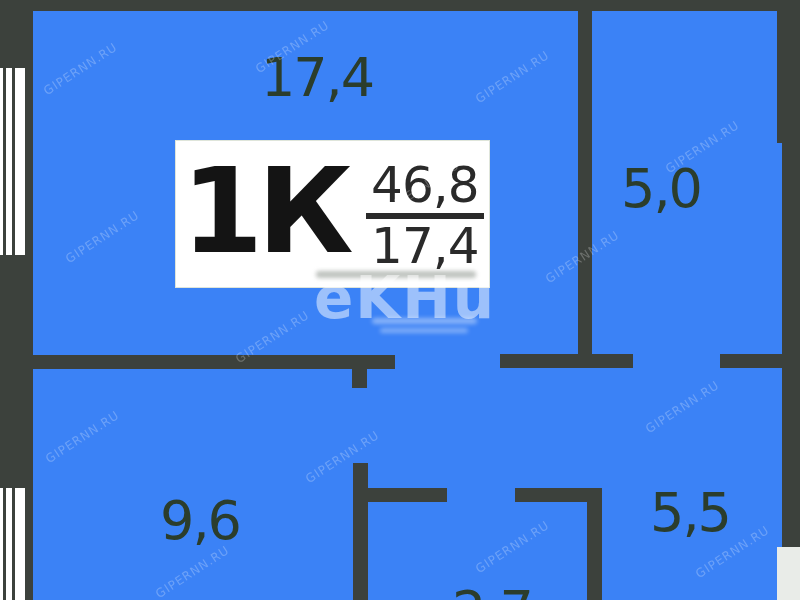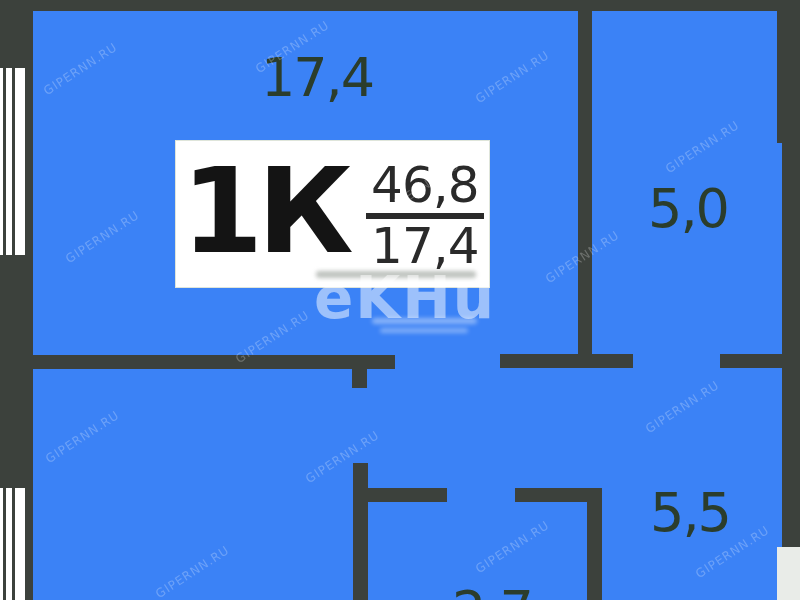--- a/index.html
+++ b/index.html
@@ -41,21 +41,21 @@
   
   .room-label{
     position:absolute;z-index:2;
     transform:translate(-50%,-50%);
     color:#2b3d2c;
     font-size:54px;
     letter-spacing:-2px;
     white-space:nowrap;
   }
   .lbl-174{left:317px;top:77px;}
-  .lbl-50 {left:688px;top:188px;margin-top:20px;}
+  .lbl-50 {left:661px;top:188px;}
   .lbl-96 {left:200px;top:520px;}
   .lbl-70 {left:690px;top:512px;}
   .lbl-27 {left:492px;top:610px;}
 
   
   .info-box{
     position:absolute;z-index:4;
     left:175px;top:140px;width:315px;height:148px;
     background:#ffffff;
     border:1px solid #dfe5da;
@@ -123,20 +123,21 @@
   <div class="wall wall-a-stub"></div>
   <div class="wall wall-b"></div>
   <div class="wall wall-c"></div>
   <div class="wall wall-96"></div>
   <div class="wall wall-27-left-top"></div>
   <div class="wall wall-27-right-top"></div>
   <div class="wall wall-27-right"></div>
 
   <div class="room-label lbl-174">17,4</div>
   <div class="room-label lbl-50">5,0</div>
+  <div class="room-label lbl-96">9,6</div>
   <div class="room-label lbl-70">5,5</div>
   <div class="room-label lbl-27">2,7</div>
 
   <div class="info-box">
     <div class="unit-label">1К</div>
     <div class="fraction">
       <div class="frac-top">46,8</div>
       <div class="frac-line"></div>
       <div class="frac-bottom">17,4</div>
     </div>

